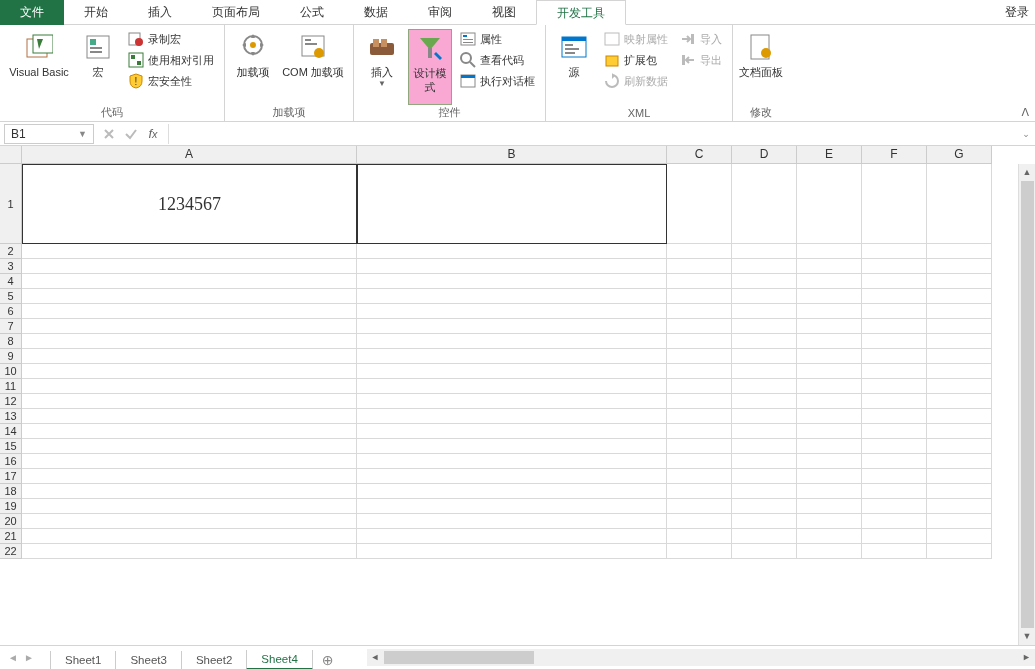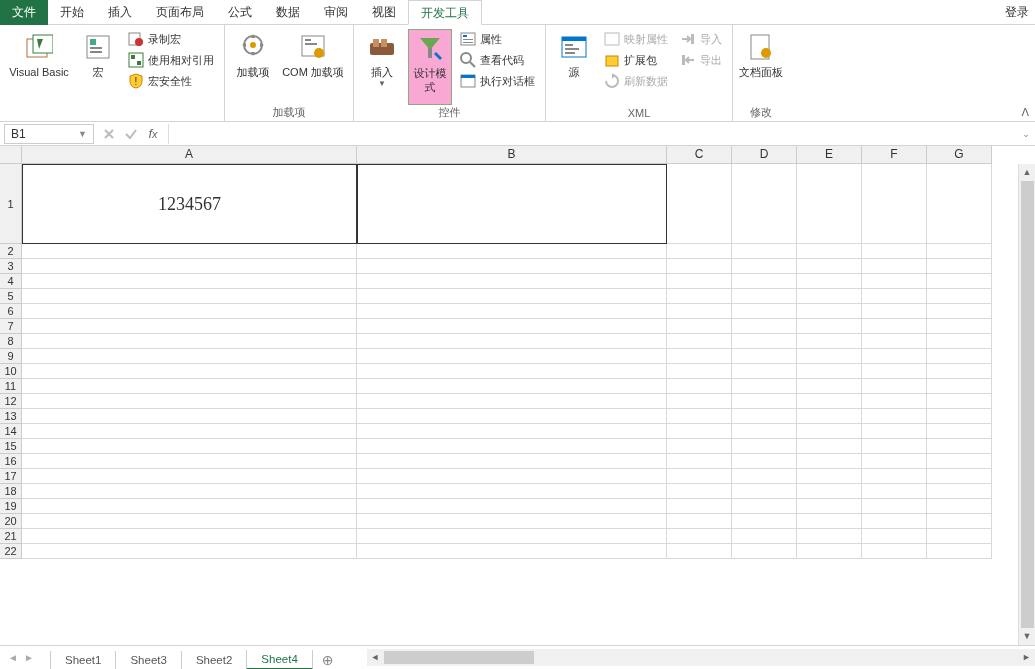--- a/index.html
+++ b/index.html
@@ -1,20 +1,20 @@
 <!DOCTYPE html>
 <html><head>
 <meta charset="utf-8">
 <style>
 * { box-sizing: border-box; margin: 0; padding: 0; font-family: "Microsoft YaHei", Arial, sans-serif; }
 body { width: 1035px; height: 669px; background: #fff; font-size: 12px; color: #333; overflow: hidden; }
 
 
 .tabs { display: flex; align-items: center; background: #fff; height: 25px; border-bottom: 1px solid #d4d4d4; }
-.tab { padding: 0 12px; height: 25px; line-height: 25px; cursor: pointer; font-size: 12px; color: #333; }
+.tab { padding: 0 20px; height: 25px; line-height: 25px; cursor: pointer; font-size: 12px; color: #333; }
 .tab.file { background: #217346; color: #fff; font-weight: normal; }
 .tab.active { border: 1px solid #d4d4d4; border-bottom: 1px solid #fff; background: #fff; color: #217346; text-align: center; }
 .login { margin-left: auto; margin-right: 6px; color: #333; }
 
 
 .ribbon { display: flex; height: 97px; border-bottom: 1px solid #d4d4d4; background: #fff; position: relative; }
 .group { display: flex; flex-direction: column; border-right: 1px solid #d4d4d4; padding: 2px 6px 0; height: 100%; }
 .group-body { display: flex; align-items: flex-start; flex: 1; gap: 4px; padding-top: 2px; }
 .group-label { text-align: center; font-size: 11px; color: #666; padding-bottom: 2px; }
 .bigbtn { display: flex; flex-direction: column; align-items: center; justify-content: flex-start; width: 56px; height: 76px; padding-top: 4px; cursor: pointer; font-size: 11px; text-align: center; line-height: 1.3; }
@@ -133,20 +133,21 @@
           <span class="smallicon">
               <svg width="16" height="16">
                 <path d="M8 1 L14 3 L14 8 Q14 14 8 15 Q2 14 2 8 L2 3 Z" fill="#fc3" stroke="#c80"></path>
                 <text x="8" y="12" font-size="10" text-anchor="middle" fill="#333">!</text>
               </svg>
             </span>
           <span>宏安全性</span>
         </div>
       </div>
     </div>
+    <div class="group-label">代码</div>
   </div>
 
   <div class="group">
     <div class="group-body">
       <div class="bigbtn narrow">
         <span class="icon">
             <svg width="28" height="28">
               <circle cx="14" cy="12" r="9" fill="none" stroke="#888" stroke-width="2"></circle>
               <circle cx="14" cy="12" r="3" fill="#d90"></circle>
               <path d="M14 1 L16 5 L12 5Z M14 23 L16 19 L12 19Z M3 12 L7 10 L7 14Z M25 12 L21 10 L21 14Z" fill="#888"></path>

